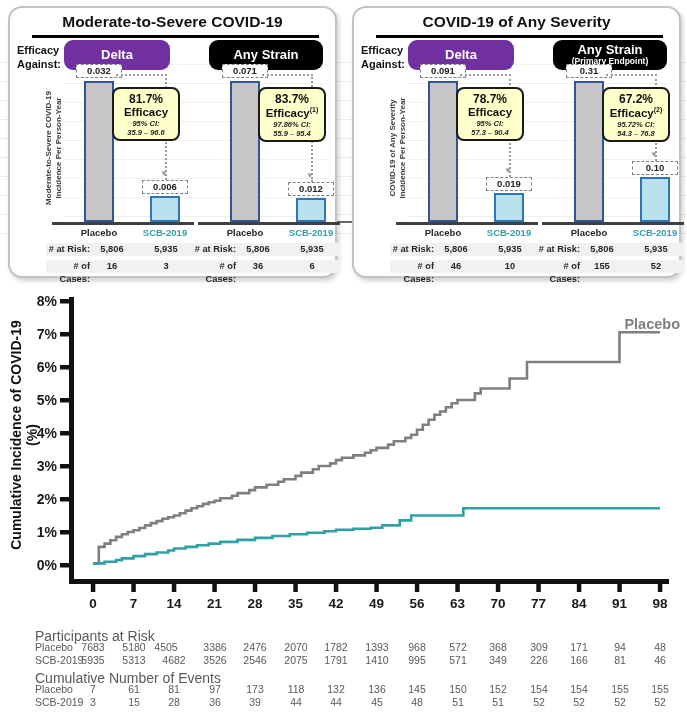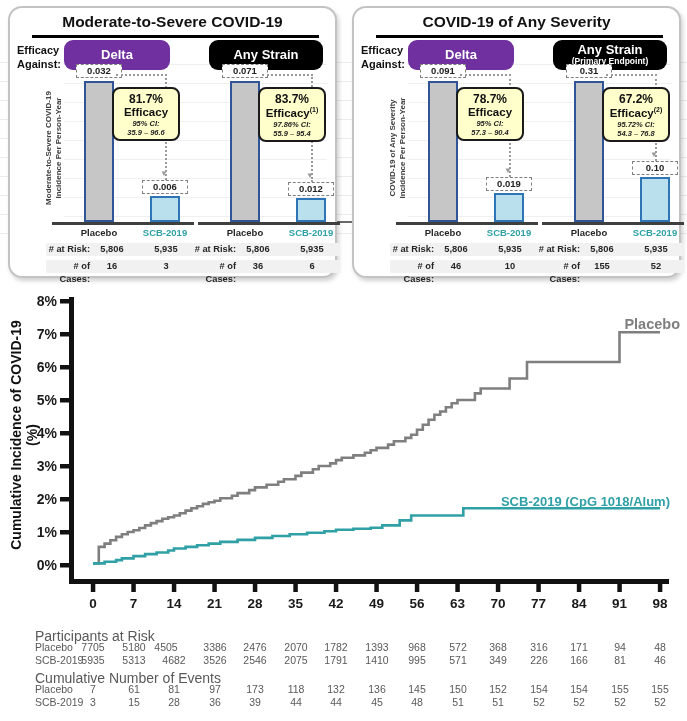--- a/index.html
+++ b/index.html
@@ -287,38 +287,37 @@
       <rect x="617.3259999999999" y="299" width="4.5" height="8" fill="#111"></rect>
       <text x="619.526" y="323" text-anchor="middle" font-size="13.5" font-weight="bold" fill="#1a1a1a">91</text>
       <rect x="657.8279999999999" y="299" width="4.5" height="8" fill="#111"></rect>
       <text x="660.0279999999999" y="323" text-anchor="middle" font-size="13.5" font-weight="bold" fill="#1a1a1a">98</text>
       <path d="M 93.0 278.4 H 98.8 V 261.9 H 104.6 V 258.6 H 110.4 V 255.3 H 116.1 V 251.9 H 121.9 V 249.3 H 127.7 V 247.0 H 133.5 V 245.3 H 139.3 V 243.0 H 145.1 V 240.4 H 150.9 V 238.1 H 156.6 V 236.1 H 162.4 V 233.8 H 168.2 V 232.2 H 174.0 V 230.5 H 179.8 V 228.2 H 185.6 V 225.6 H 191.4 V 223.2 H 197.1 V 221.3 H 202.9 V 218.9 H 208.7 V 217.3 H 214.5 V 215.7 H 220.3 V 213.3 H 231.9 V 210.7 H 237.6 V 208.1 H 249.2 V 205.1 H 255.0 V 202.4 H 266.6 V 199.8 H 278.2 V 196.8 H 283.9 V 194.2 H 295.5 V 190.9 H 301.3 V 187.6 H 312.9 V 184.3 H 318.7 V 181.0 H 330.2 V 178.4 H 336.0 V 175.1 H 341.8 V 172.8 H 353.4 V 170.4 H 364.9 V 167.8 H 370.7 V 165.2 H 376.5 V 162.9 H 388.1 V 159.6 H 393.9 V 156.3 H 405.4 V 152.9 H 411.2 V 149.7 H 417.0 V 144.7 H 422.8 V 139.8 H 428.6 V 134.8 H 434.4 V 129.8 H 440.2 V 126.5 H 445.9 V 122.3 H 451.7 V 118.3 H 457.5 V 115.0 H 474.9 V 108.4 H 480.7 V 103.5 H 509.6 V 93.5 H 527.0 V 77.0 H 619.5 V 47.3 H 660.0 V 47.3" fill="none" stroke="#7F7F7F" stroke-width="2.6"></path>
       <path d="M 93.0 278.4 H 104.6 V 276.7 H 116.1 V 275.1 H 121.9 V 273.4 H 133.5 V 271.1 H 145.1 V 269.1 H 156.6 V 267.5 H 168.2 V 265.5 H 174.0 V 263.5 H 185.6 V 261.9 H 197.1 V 260.2 H 208.7 V 258.6 H 220.3 V 256.9 H 237.6 V 254.9 H 255.0 V 252.9 H 272.4 V 251.0 H 289.7 V 249.3 H 307.1 V 247.7 H 324.4 V 246.3 H 336.0 V 244.7 H 353.4 V 243.7 H 370.7 V 242.7 H 382.3 V 240.4 H 399.7 V 235.4 H 411.2 V 230.5 H 463.3 V 223.2 H 660.0 V 223.2" fill="none" stroke="#2FA0A5" stroke-width="2.6"></path>
     </svg>
 
   <div class="ylabel-main">Cumulative Incidence of COVID-19 (%)</div>
   <div class="series-label placebo">Placebo</div>
-  <div class="series-label scb">SCB-2019 (CpG 1018/Alum)</div>
 
   <div class="tbl-title" style="top:628px">Participants at Risk</div>
   <div class="tbl-title" style="top:670px">Cumulative Number of Events</div>
   <div id="tables">
       <span class="tbl-row-label" style="top:641px">Placebo</span>
-      <span class="tbl-val" style="top:641px;left:72px">7705</span>
+      <span class="tbl-val" style="top:641px;left:72px">7683</span>
       <span class="tbl-val" style="top:641px;left:113px">5180</span>
       <span class="tbl-val" style="top:641px;left:145px">4505</span>
       <span class="tbl-val" style="top:641px;left:194px">3386</span>
       <span class="tbl-val" style="top:641px;left:234px">2476</span>
       <span class="tbl-val" style="top:641px;left:275px">2070</span>
       <span class="tbl-val" style="top:641px;left:315px">1782</span>
       <span class="tbl-val" style="top:641px;left:356px">1393</span>
       <span class="tbl-val" style="top:641px;left:396px">968</span>
       <span class="tbl-val" style="top:641px;left:437px">572</span>
       <span class="tbl-val" style="top:641px;left:477px">368</span>
-      <span class="tbl-val" style="top:641px;left:518px">316</span>
+      <span class="tbl-val" style="top:641px;left:518px">309</span>
       <span class="tbl-val" style="top:641px;left:558px">171</span>
       <span class="tbl-val" style="top:641px;left:599px">94</span>
       <span class="tbl-val" style="top:641px;left:639px">48</span>
       <span class="tbl-row-label" style="top:654px">SCB-2019</span>
       <span class="tbl-val" style="top:654px;left:72px">5935</span>
       <span class="tbl-val" style="top:654px;left:113px">5313</span>
       <span class="tbl-val" style="top:654px;left:153px">4682</span>
       <span class="tbl-val" style="top:654px;left:194px">3526</span>
       <span class="tbl-val" style="top:654px;left:234px">2546</span>
       <span class="tbl-val" style="top:654px;left:275px">2075</span>

